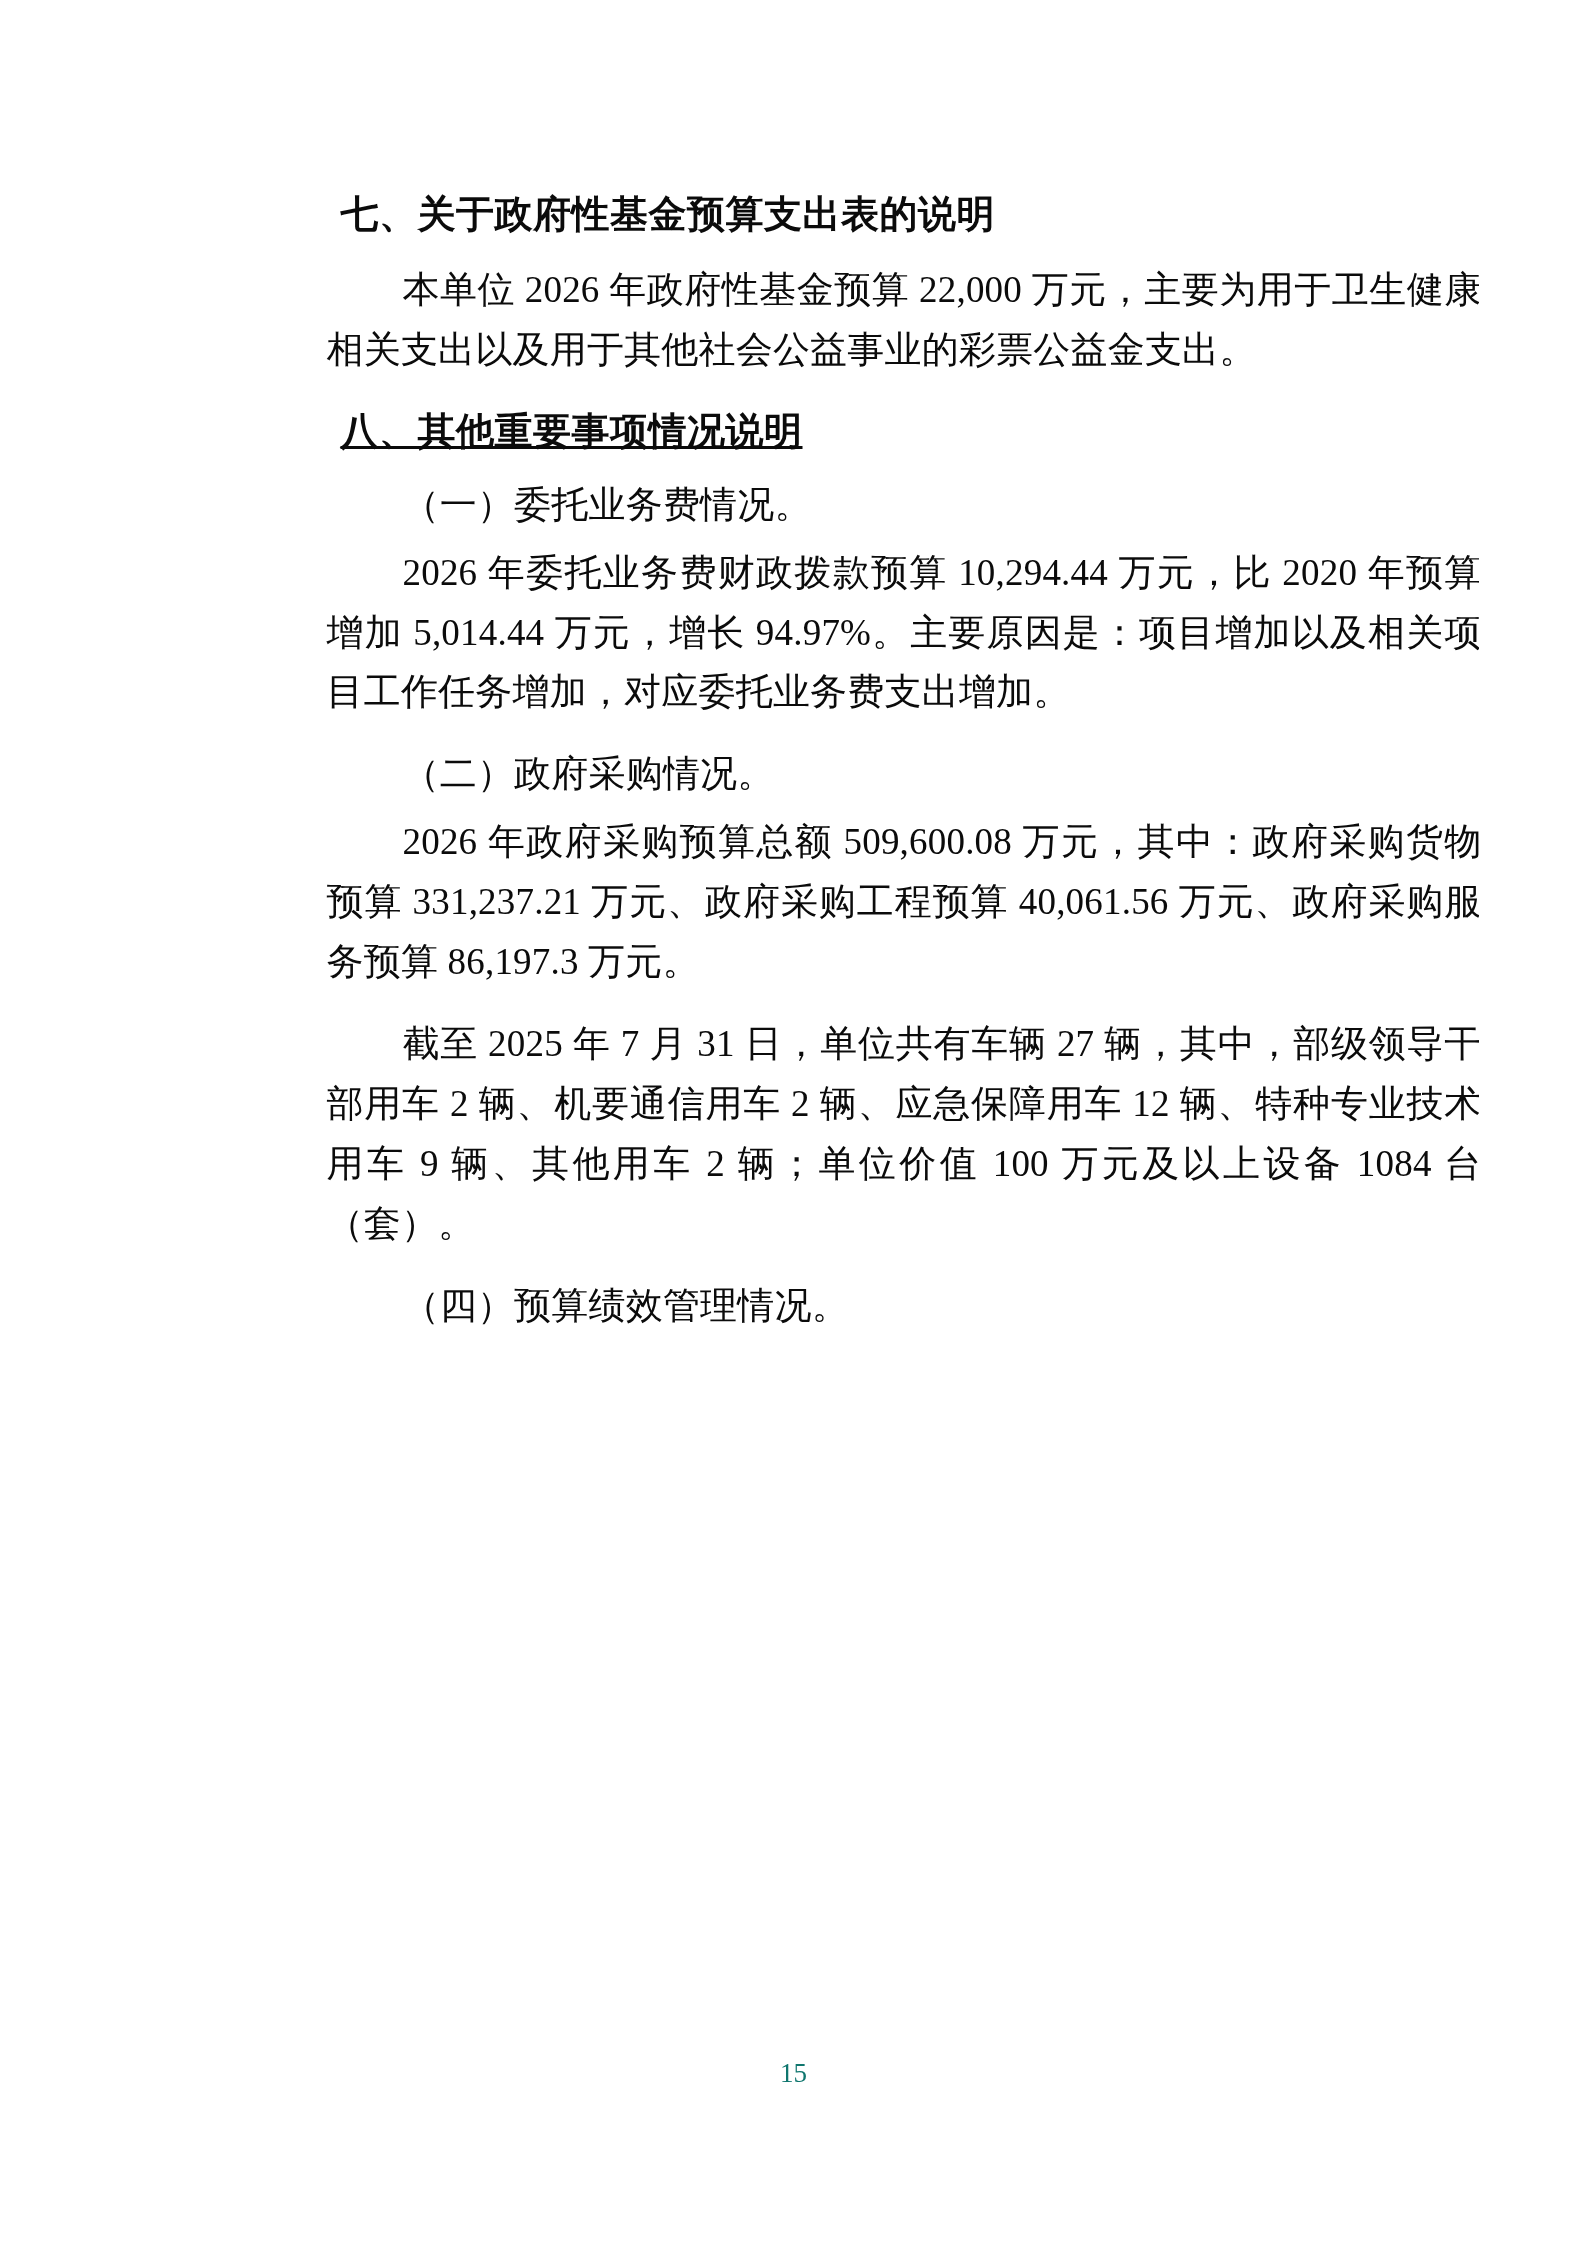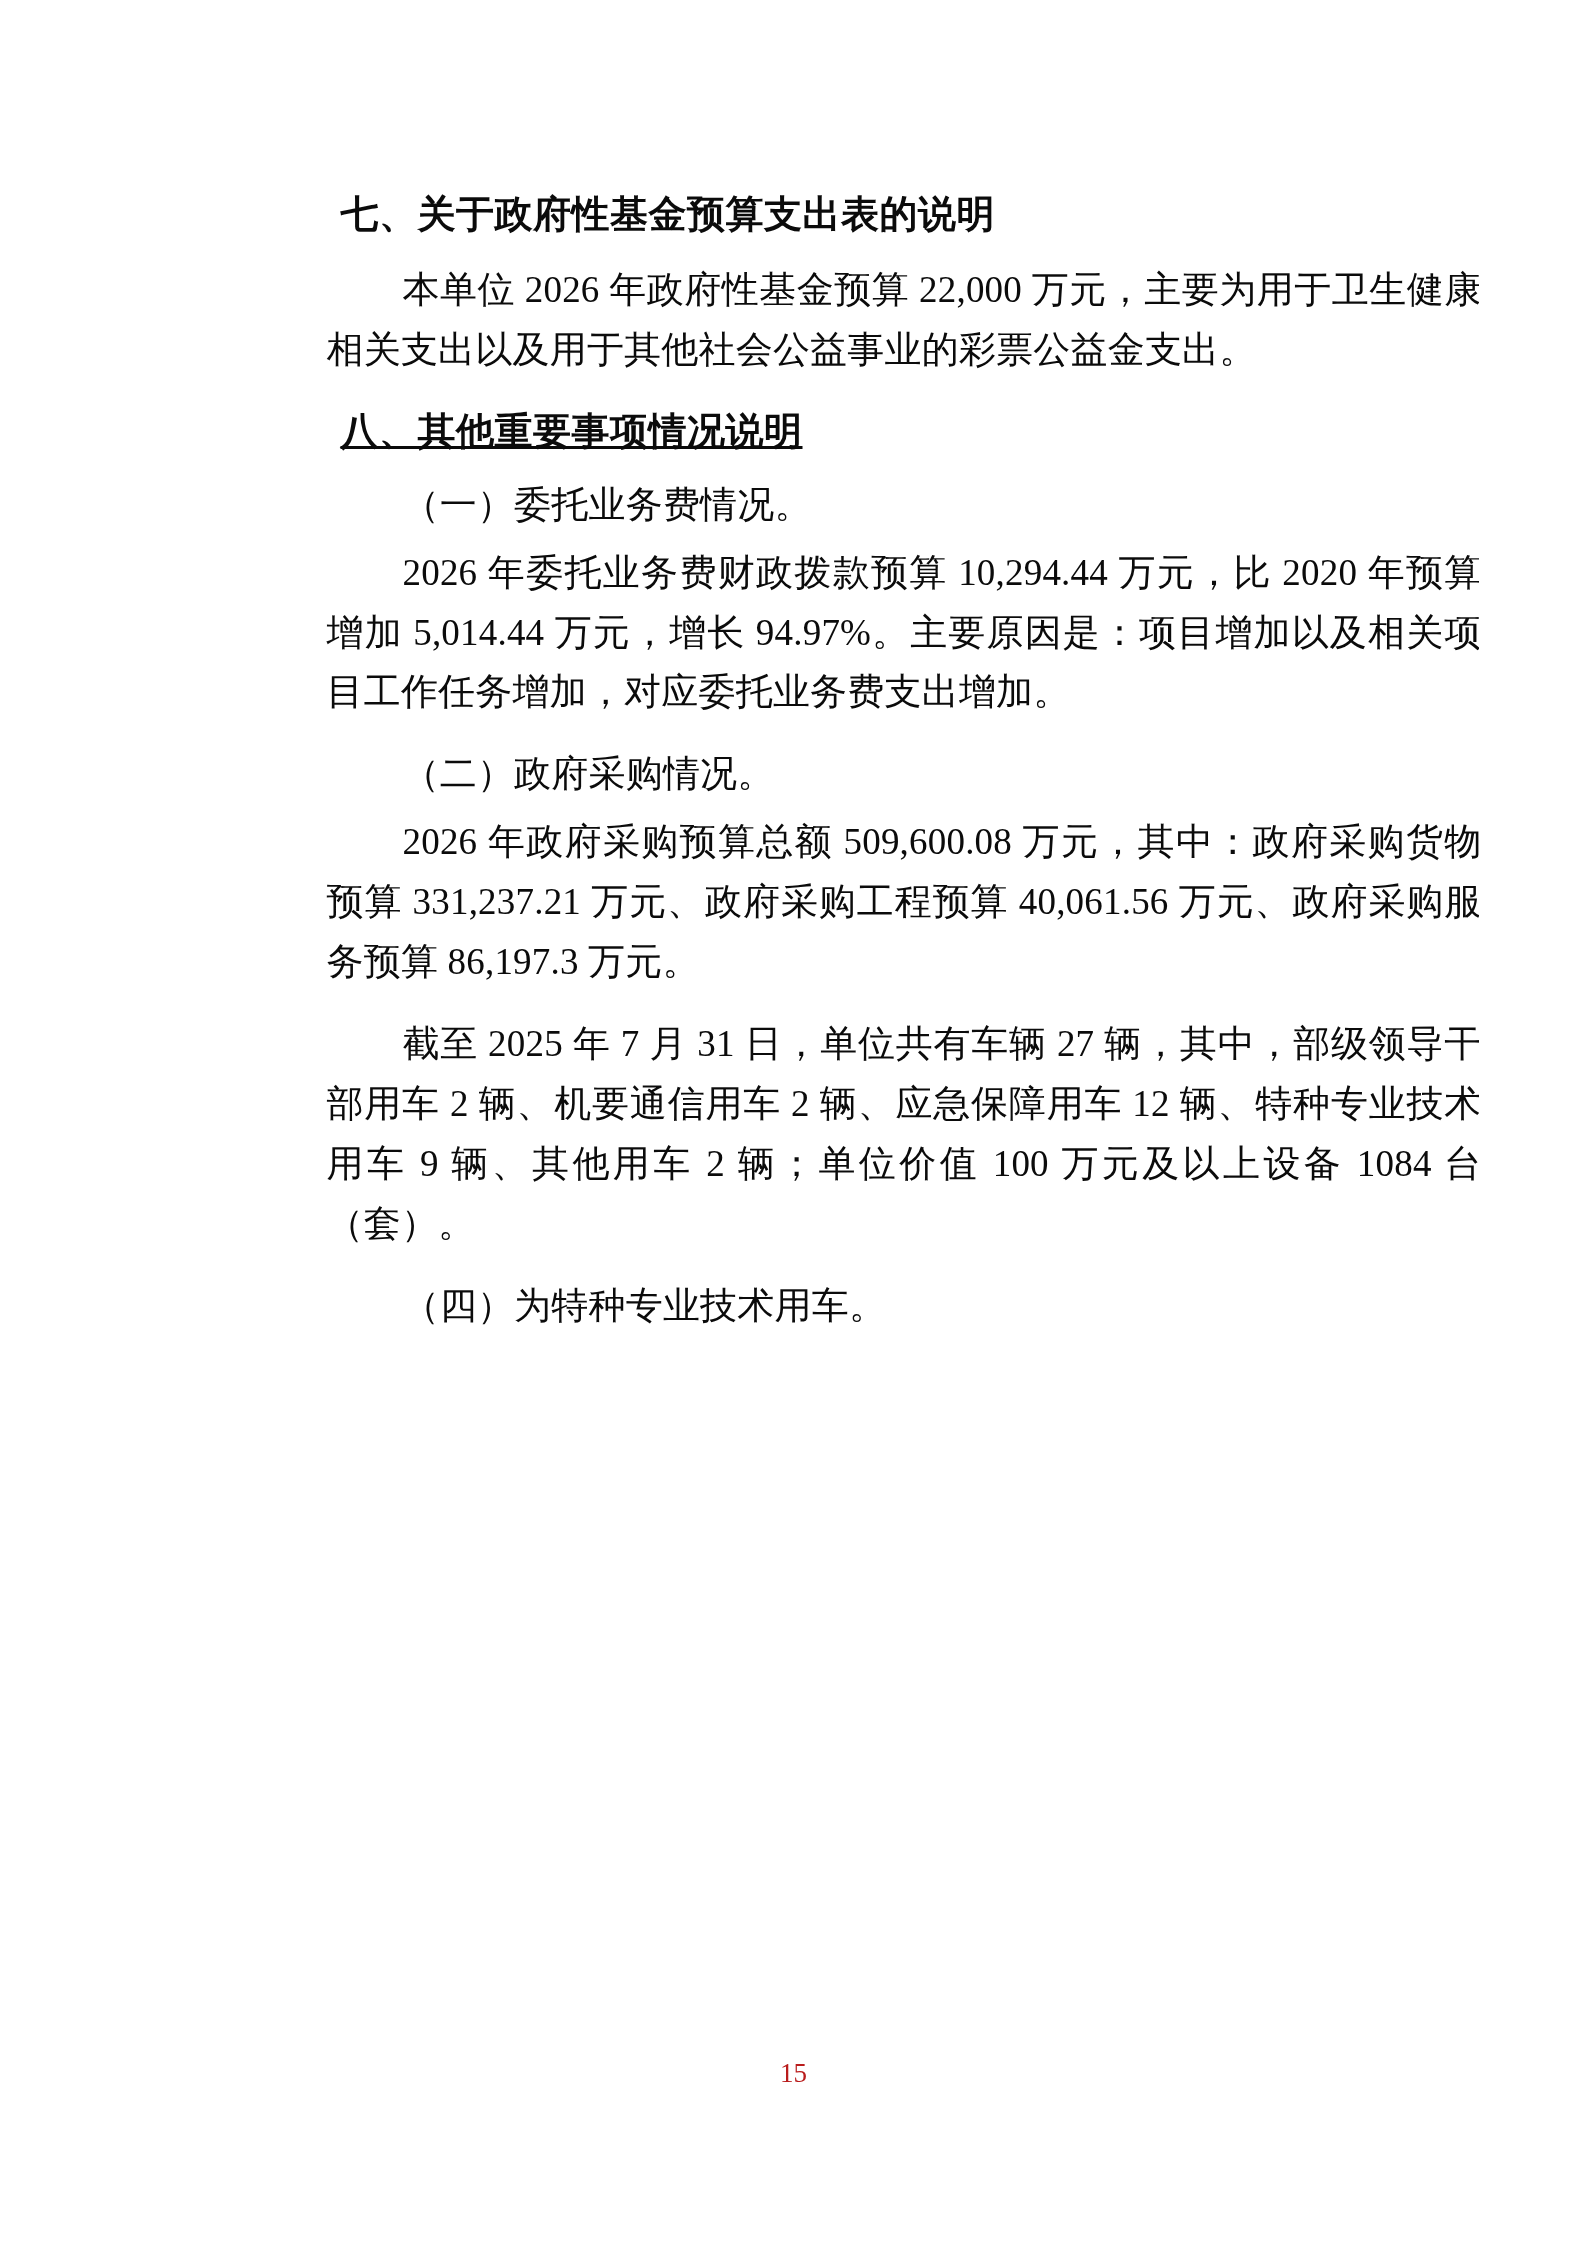--- a/index.html
+++ b/index.html
@@ -58,21 +58,21 @@
     height: 14px;
   }
   .pagenum {
     position: absolute;
     left: 0;
     right: 0;
     top: 2058px;
     text-align: center;
     font-size: 27px;
     font-family: "Liberation Serif", "DejaVu Serif", serif;
-    color: #b91c1c;
+    color: #0f766e;
   }
 </style>
 </head>
 <body>
 
 <div class="page">
   <div class="content">
 
     <h2 class="h-sec">七、关于政府性基金预算支出表的说明</h2>
 
@@ -91,18 +91,18 @@
     <p class="body">2026 年政府采购预算总额 509,600.08 万元，其中：政府采购货物预算 331,237.21 万元、政府采购工程预算 40,061.56 万元、政府采购服务预算 86,197.3 万元。</p>
 
     <div class="para-gap"></div>
 
 
     <p class="body">截至 2025 年 7 月 31 日，单位共有车辆 27 辆，其中，部级领导干部用车 2 辆、机要通信用车 2 辆、应急保障用车 12 辆、特种专业技术用车 9 辆、其他用车 2 辆；单位价值 100 万元及以上设备 1084 台（套）。</p>
 
 
     <div class="para-gap"></div>
 
-    <p class="body">（四）为特种专业技术用车。</p>
+    <p class="body">（四）预算绩效管理情况。</p>
 
   </div>
 
   <div class="pagenum">15</div>
 </div>
 
 </body></html>

